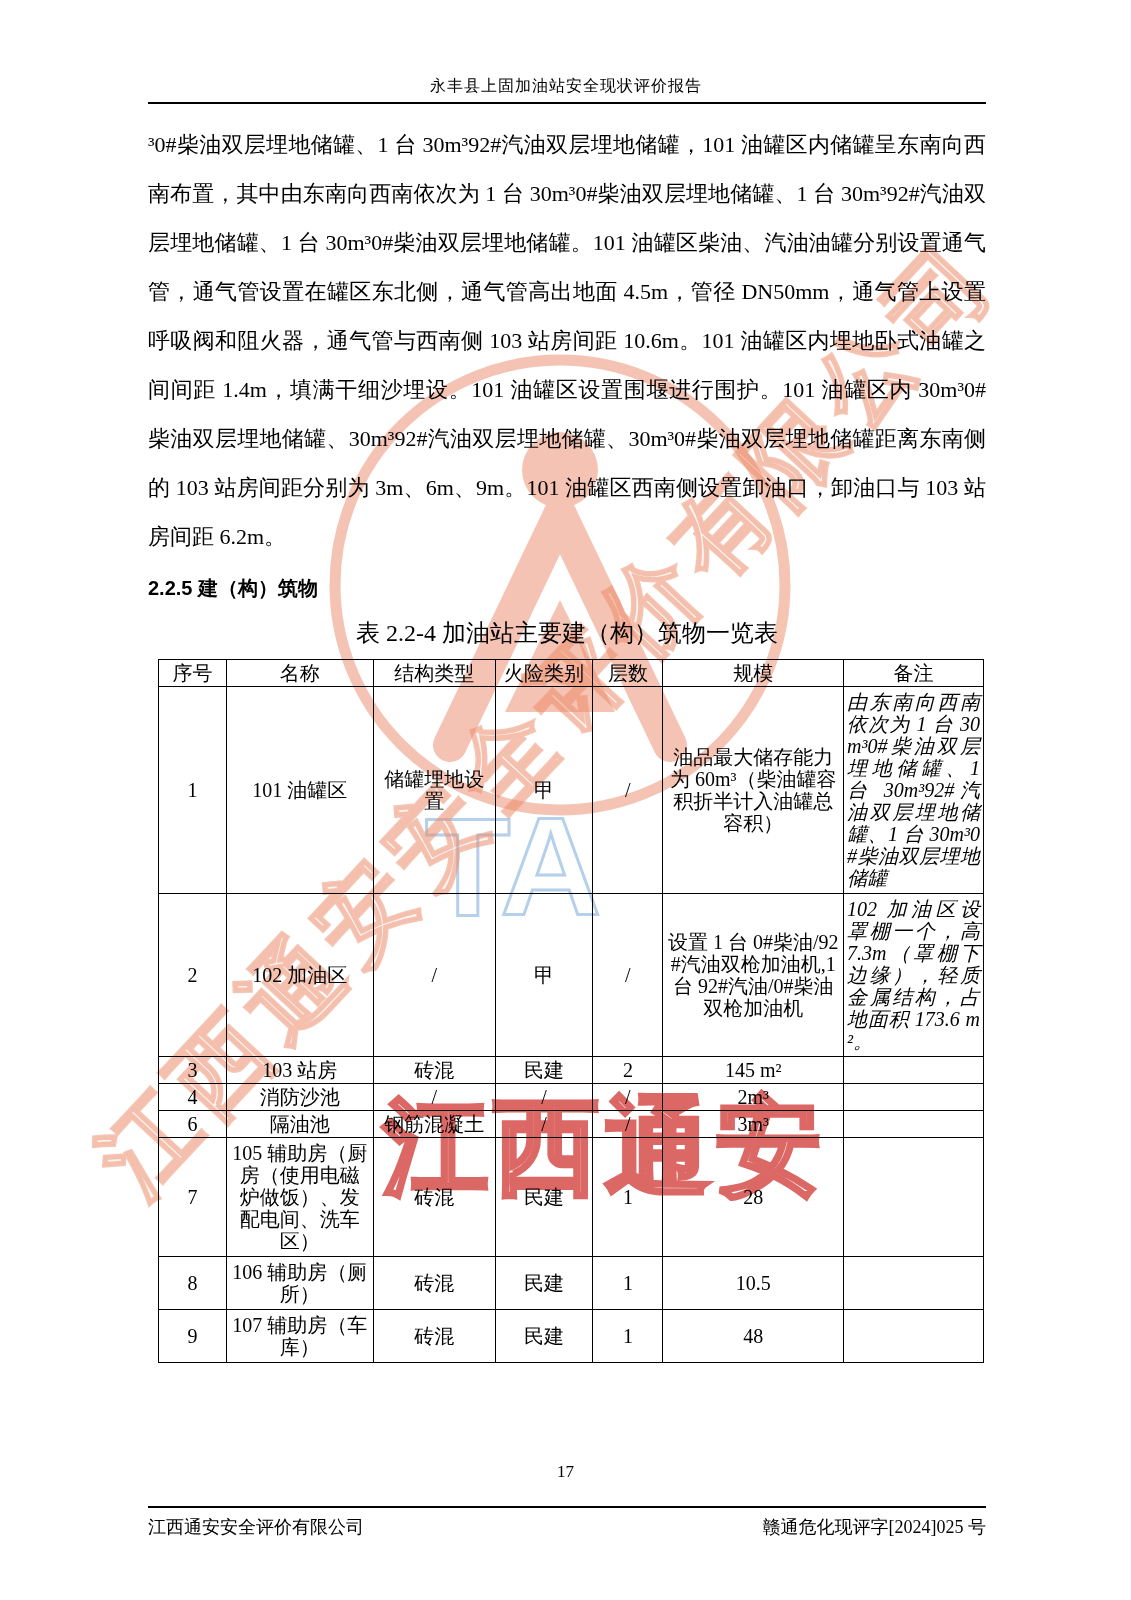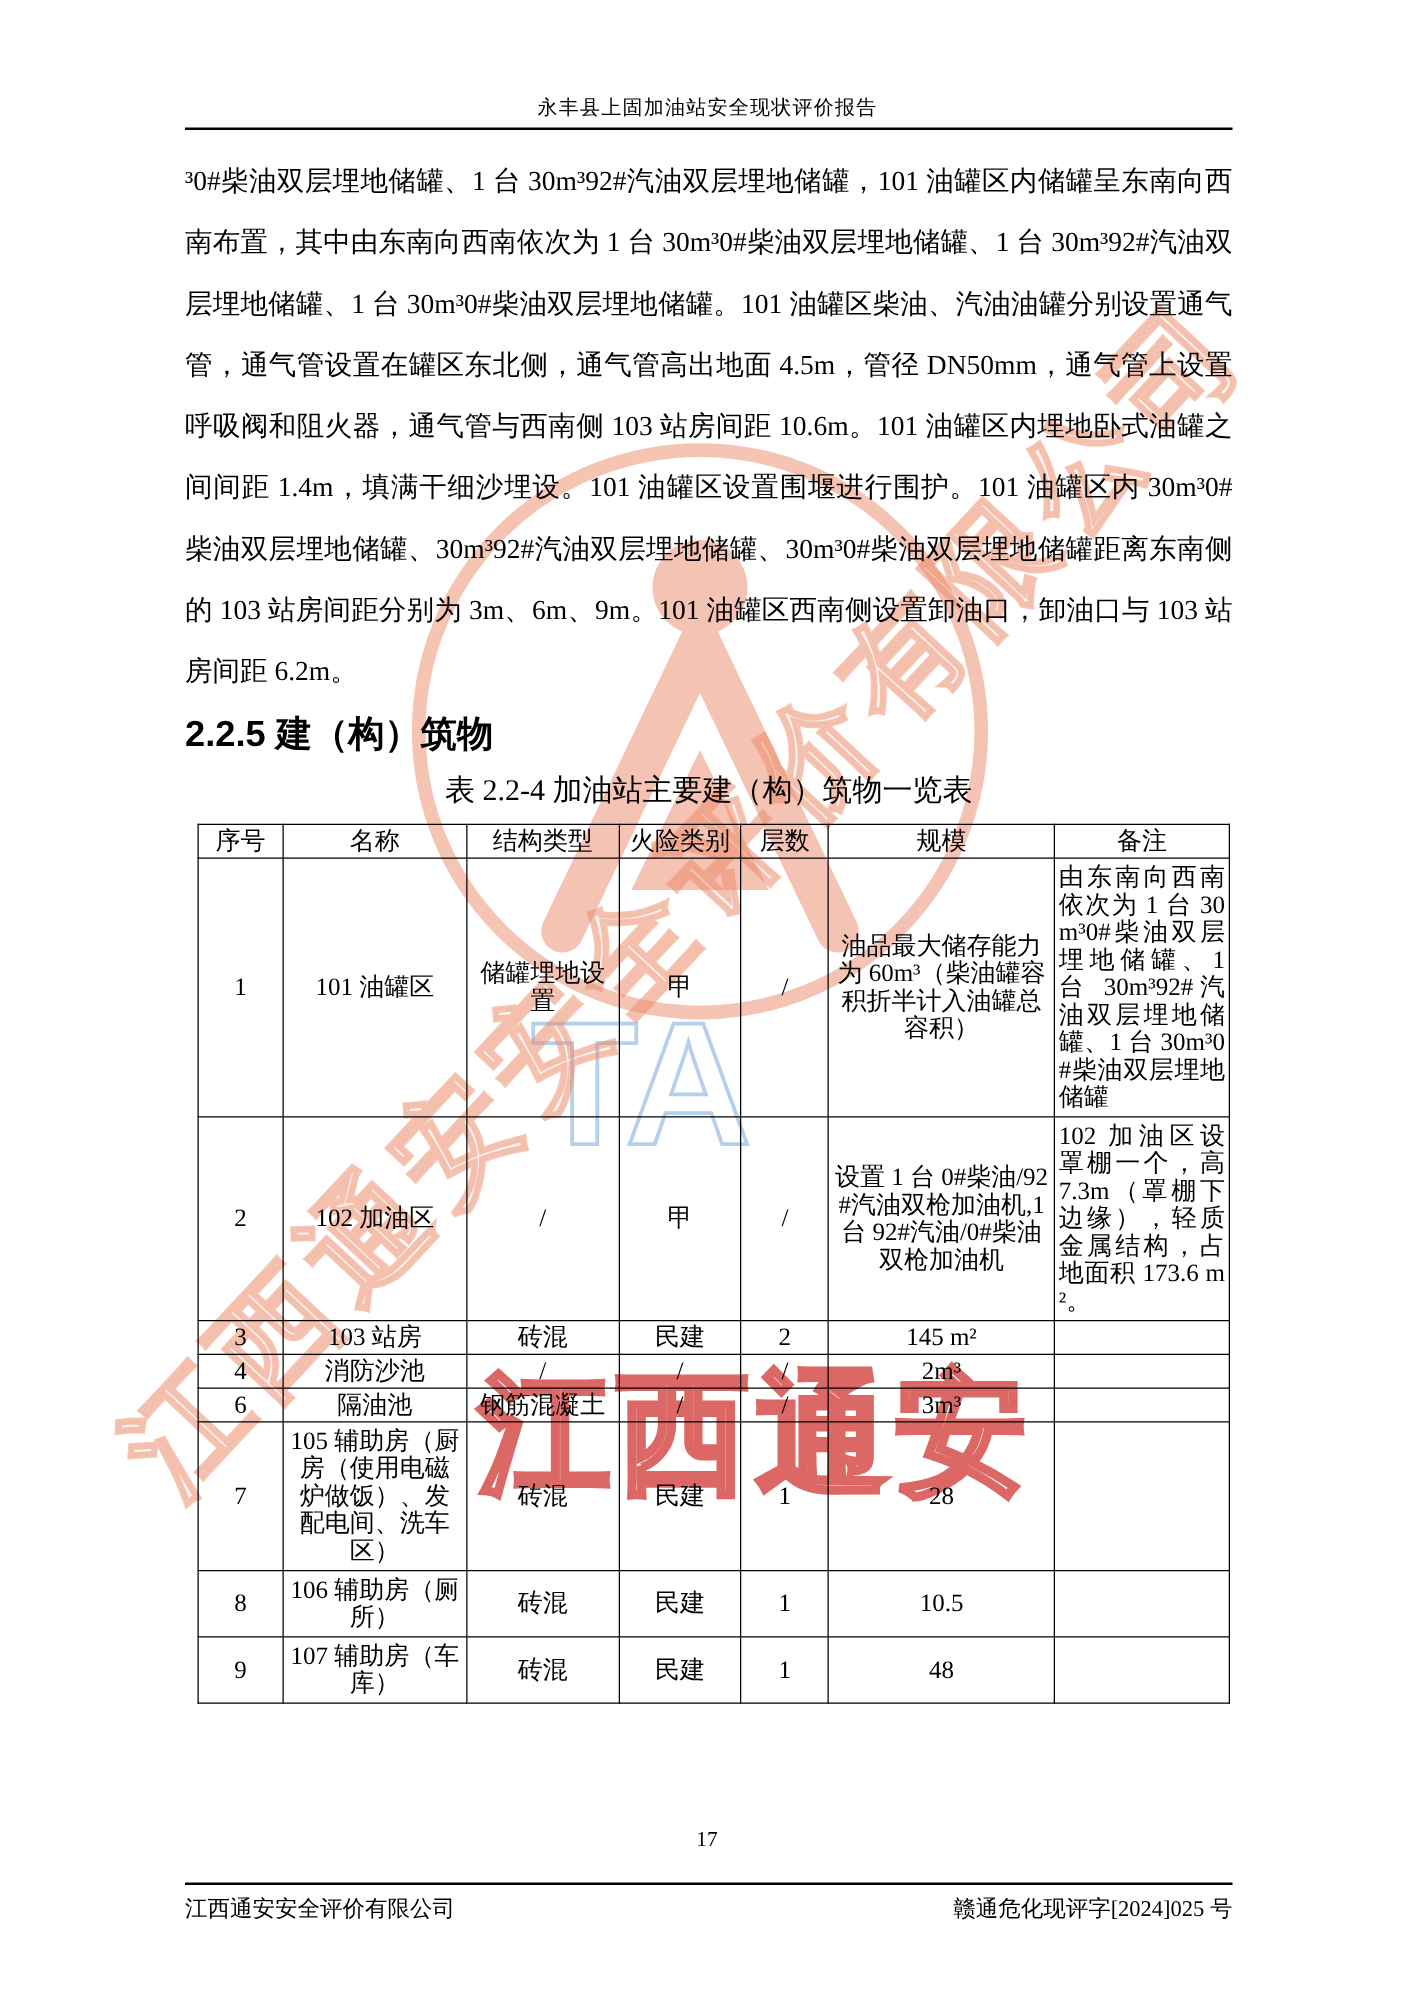--- a/index.html
+++ b/index.html
@@ -38,34 +38,34 @@
   .header-title {
     position:absolute; top:76px; left:148px; width:836px;
     text-align:center; font-size:16px; letter-spacing:1px;
   }
   .header-rule { position:absolute; top:102px; left:148px; width:838px; border-top:2px solid #000; }
 
   .doc-column { position:absolute; top:120px; left:148px; width:838px; }
 
   .para-main { font-size:22px; line-height:49px; text-align:justify; word-break:break-all; }
   .para-indent { font-size:22px; line-height:49px; text-indent:2em; }
-  .section-heading { font-size:29px; font-weight:bold; line-height:42px; margin-top:6px; font-family:"Liberation Sans","DejaVu Sans",sans-serif; }
+  .section-heading { font-size:20px; font-weight:bold; line-height:42px; margin-top:6px; font-family:"Liberation Sans","DejaVu Sans",sans-serif; }
   .table-caption { text-align:center; font-size:24px; line-height:36px; margin:6px 0 8px 0; }
 
   table.bldg { border-collapse:collapse; margin-left:10px; width:826px; font-size:20px; line-height:22px; background:transparent; }
   table.bldg th, table.bldg td {
     border:1px solid #000;
     padding:2px 3px;
     text-align:center;
     vertical-align:middle;
     font-weight:normal;
     word-break:break-all;
   }
   table.bldg th { height:27px; }
-  table.bldg td.remarks { text-align:justify; }
+  table.bldg td.remarks { text-align:justify;font-style:italic; }
   table.bldg tr.tall-row td { padding:4px 3px; }
 
   .page-number { position:absolute; top:1462px; left:0; width:1131px; text-align:center; font-size:17px; }
   .footer-rule { position:absolute; top:1506px; left:148px; width:838px; border-top:2px solid #000; }
   .footer-row {
     position:absolute; top:1513px; left:148px; width:838px;
     display:flex; justify-content:space-between;
     font-size:18px; line-height:28px;
   }
 </style>

